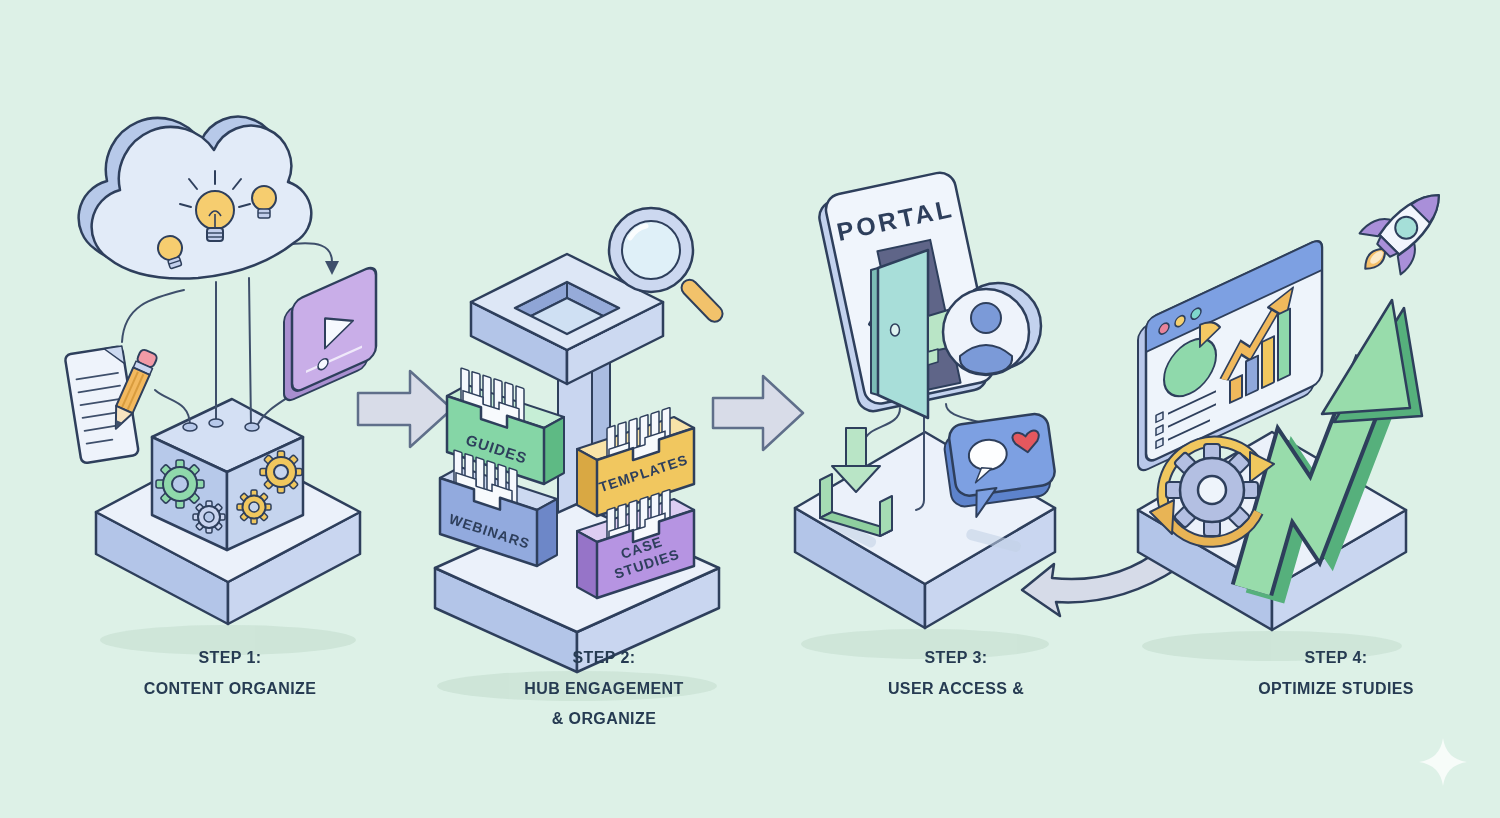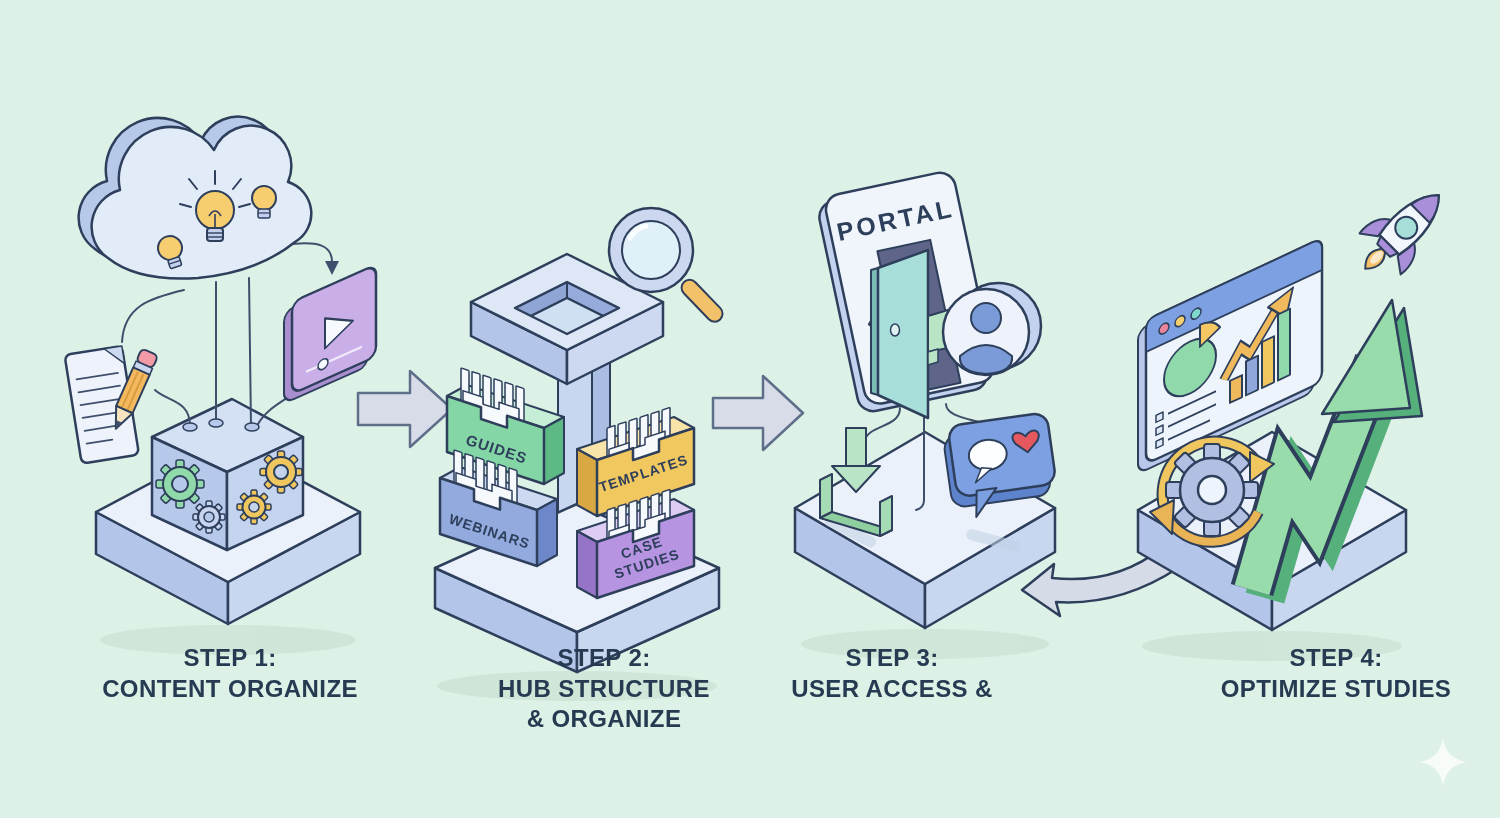--- a/index.html
+++ b/index.html
@@ -1,20 +1,20 @@
 <!DOCTYPE html>
 <html><head>
 <meta charset="utf-8">
 <style>
   html,body{margin:0;padding:0;}
   body{width:1500px;height:818px;overflow:hidden;background:#ddf1e7;position:relative;
        font-family:"Liberation Sans",sans-serif;}
   .stage{position:absolute;left:0;top:0;width:1500px;height:818px;}
   .caption{position:absolute;top:643px;width:344px;text-align:center;
-           font-weight:700;font-size:24px;line-height:30.5px;color:#263b52;letter-spacing:.4px;}
+           font-weight:700;font-size:16px;line-height:30.5px;color:#263b52;letter-spacing:.4px;}
   .caption span{display:block;}
   .o{stroke:#2e3f5c;stroke-width:2.5;stroke-linejoin:round;}
   .o2{stroke:#2e3f5c;stroke-width:2;stroke-linejoin:round;}
   .o1{stroke:#2e3f5c;stroke-width:1.5;stroke-linejoin:round;}
   .ln{stroke:#3e4f6b;stroke-width:2;fill:none;stroke-linecap:round;}
   .lbl{font:700 14px "Liberation Sans",sans-serif;fill:#2e3f5c;letter-spacing:1px;text-anchor:middle;}
   .lbl15{font-size:15px;}
   .portaltxt{font:700 25px "Liberation Sans",sans-serif;fill:#2e3f5c;letter-spacing:3px;text-anchor:middle;}
 </style>
 </head>
@@ -444,23 +444,23 @@
 </svg>
 </div>
 
 <div class="caption" style="left:58px;">
   <span>STEP 1:</span>
   <span>CONTENT ORGANIZE</span>
   <span></span>
 </div>
 <div class="caption" style="left:432px;">
   <span>STEP 2:</span>
-  <span>HUB STRUCTURE</span>
+  <span>HUB ENGAGEMENT</span>
   <span>&amp; ORGANIZE</span>
 </div>
-<div class="caption" style="left:720px;">
+<div class="caption" style="left:784px;">
   <span>STEP 3:</span>
   <span>USER ACCESS &amp;</span>
 </div>
 <div class="caption" style="left:1164px;">
   <span>STEP 4:</span>
   <span>OPTIMIZE STUDIES</span>
 </div>
 
 </body></html>

